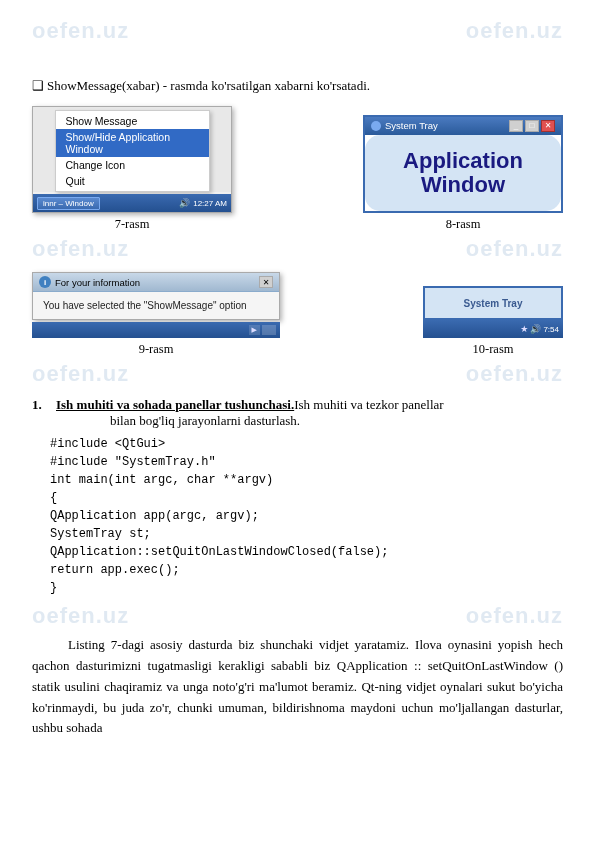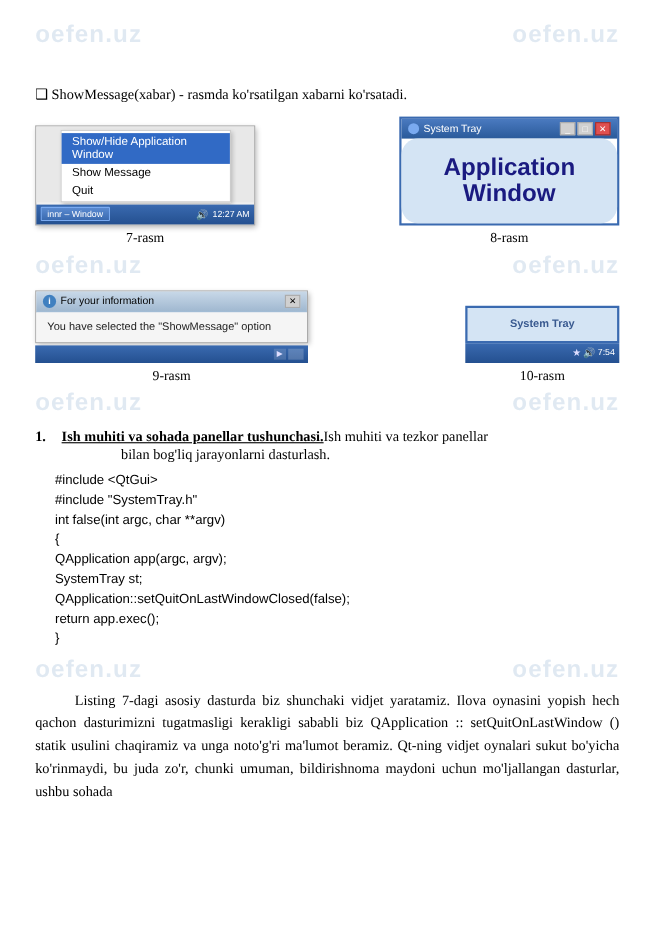--- a/index.html
+++ b/index.html
@@ -346,21 +346,21 @@
       flex: 1;
     }
 
     .bold-underline {
       font-weight: bold;
       text-decoration: underline;
     }
 
     
     .code-block {
-      font-family: Liberation Sans, sans-serif;
+      font-family: Liberation Mono, monospace;
       font-size: 12px;
       margin: 6px 0 6px 18px;
       line-height: 1.5;
       color: #000;
     }
 
     .code-block p {
       margin: 0;
     }
 
@@ -385,22 +385,23 @@
   <p>❑ ShowMessage(xabar) - rasmda ko'rsatilgan xabarni ko'rsatadi.</p>
 </div>
 
 <div class="screenshots-row">
 
   <div class="screenshot-col">
     <div class="ss7">
 
       <div style="background:#e8e8e8; padding: 3px 4px 0 4px;">
         <div class="ss7-menu">
+          <div class="ss7-menu-item">Show Message</div>
           <div class="ss7-menu-item selected">Show/Hide Application Window</div>
-          <div class="ss7-menu-item">Show Message</div>
+          <div class="ss7-menu-item">Change Icon</div>
           <div class="ss7-menu-item">Quit</div>
         </div>
       </div>
 
       <div class="ss7-taskbar">
         <div class="ss7-taskbar-btn">innr – Window</div>
         <div class="ss7-taskbar-right">
           <div class="ss7-taskbar-icons">
             <span style="font-size:9px; color:#ddf;">🔊</span>
           </div>
@@ -499,21 +500,21 @@
       </span>
       <br>
       <span style="margin-left:54px;">bilan bog'liq jarayonlarni dasturlash.</span>
     </div>
   </div>
 </div>
 
 <div class="code-block">
   <p>#include &lt;QtGui&gt;</p>
   <p>#include "SystemTray.h"</p>
-  <p>int false(int argc, char **argv)</p>
+  <p>int main(int argc, char **argv)</p>
   <p>{</p>
   <p>    QApplication app(argc, argv);</p>
   <p>    SystemTray st;</p>
   <p>    QApplication::setQuitOnLastWindowClosed(false);</p>
   <p>    return app.exec();</p>
   <p>}</p>
 </div>
 
 <div class="watermark-row" style="margin: 4px 0;">
   <span class="watermark">oefen.uz</span>

